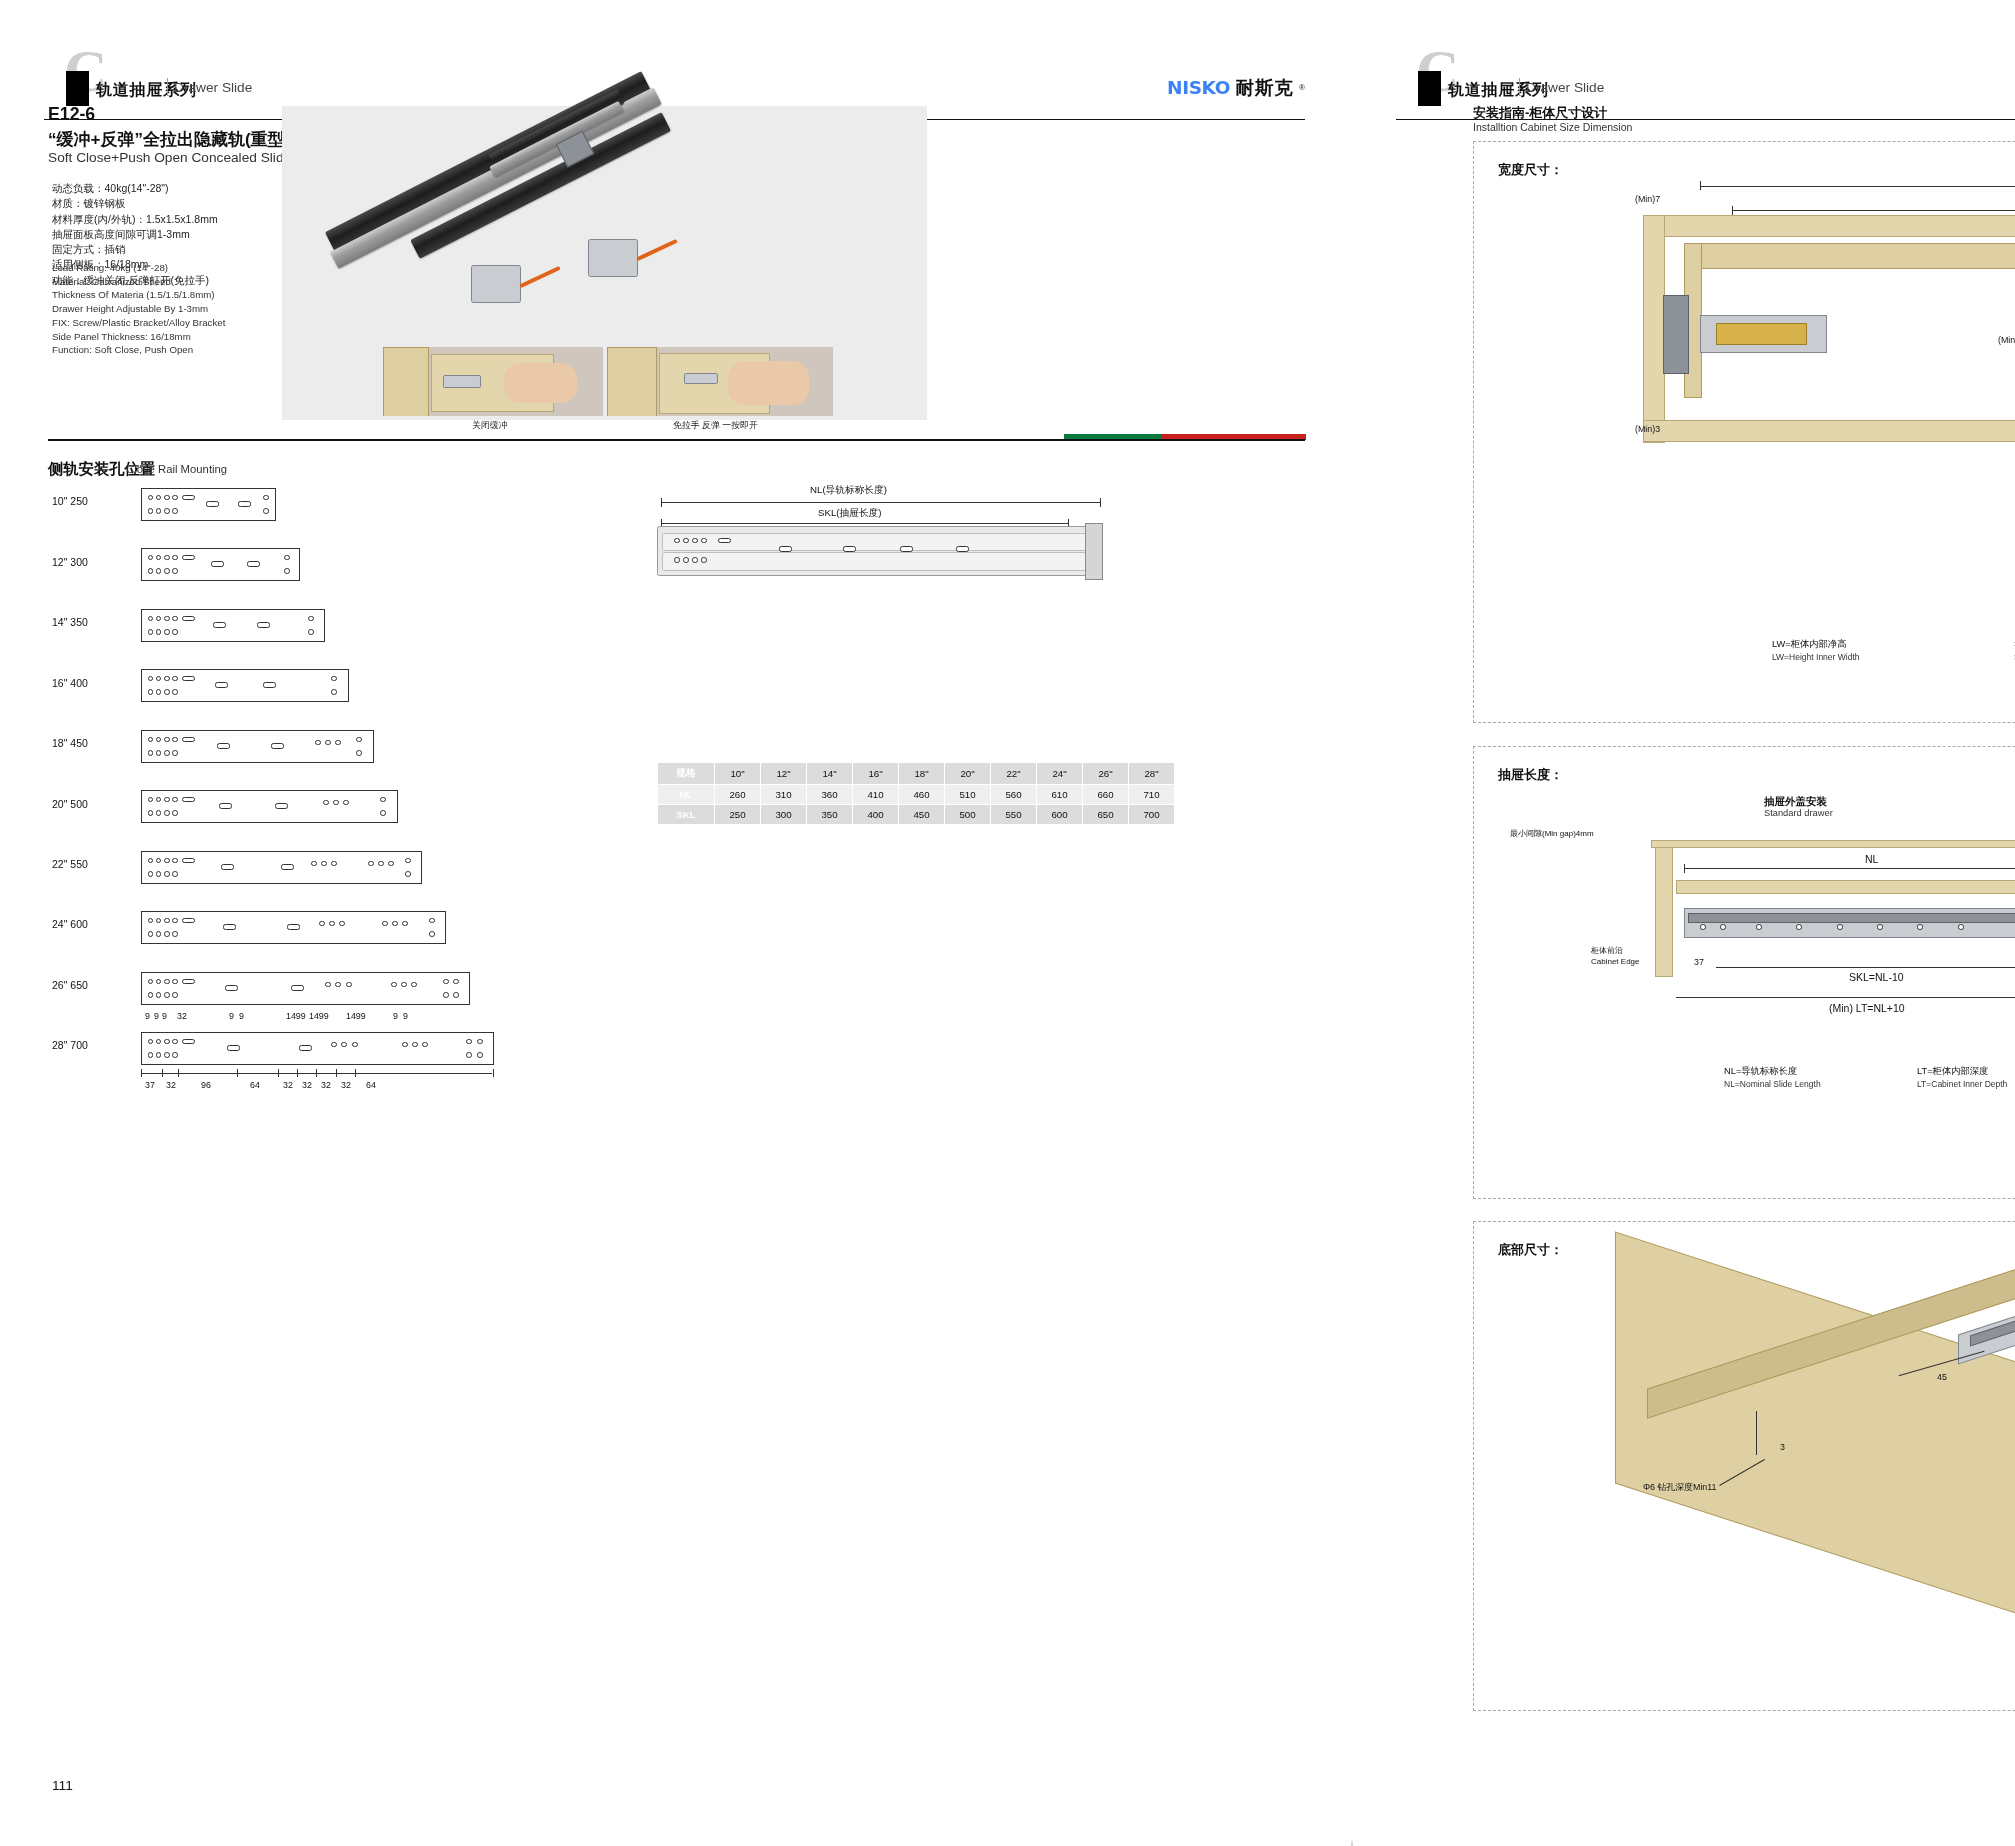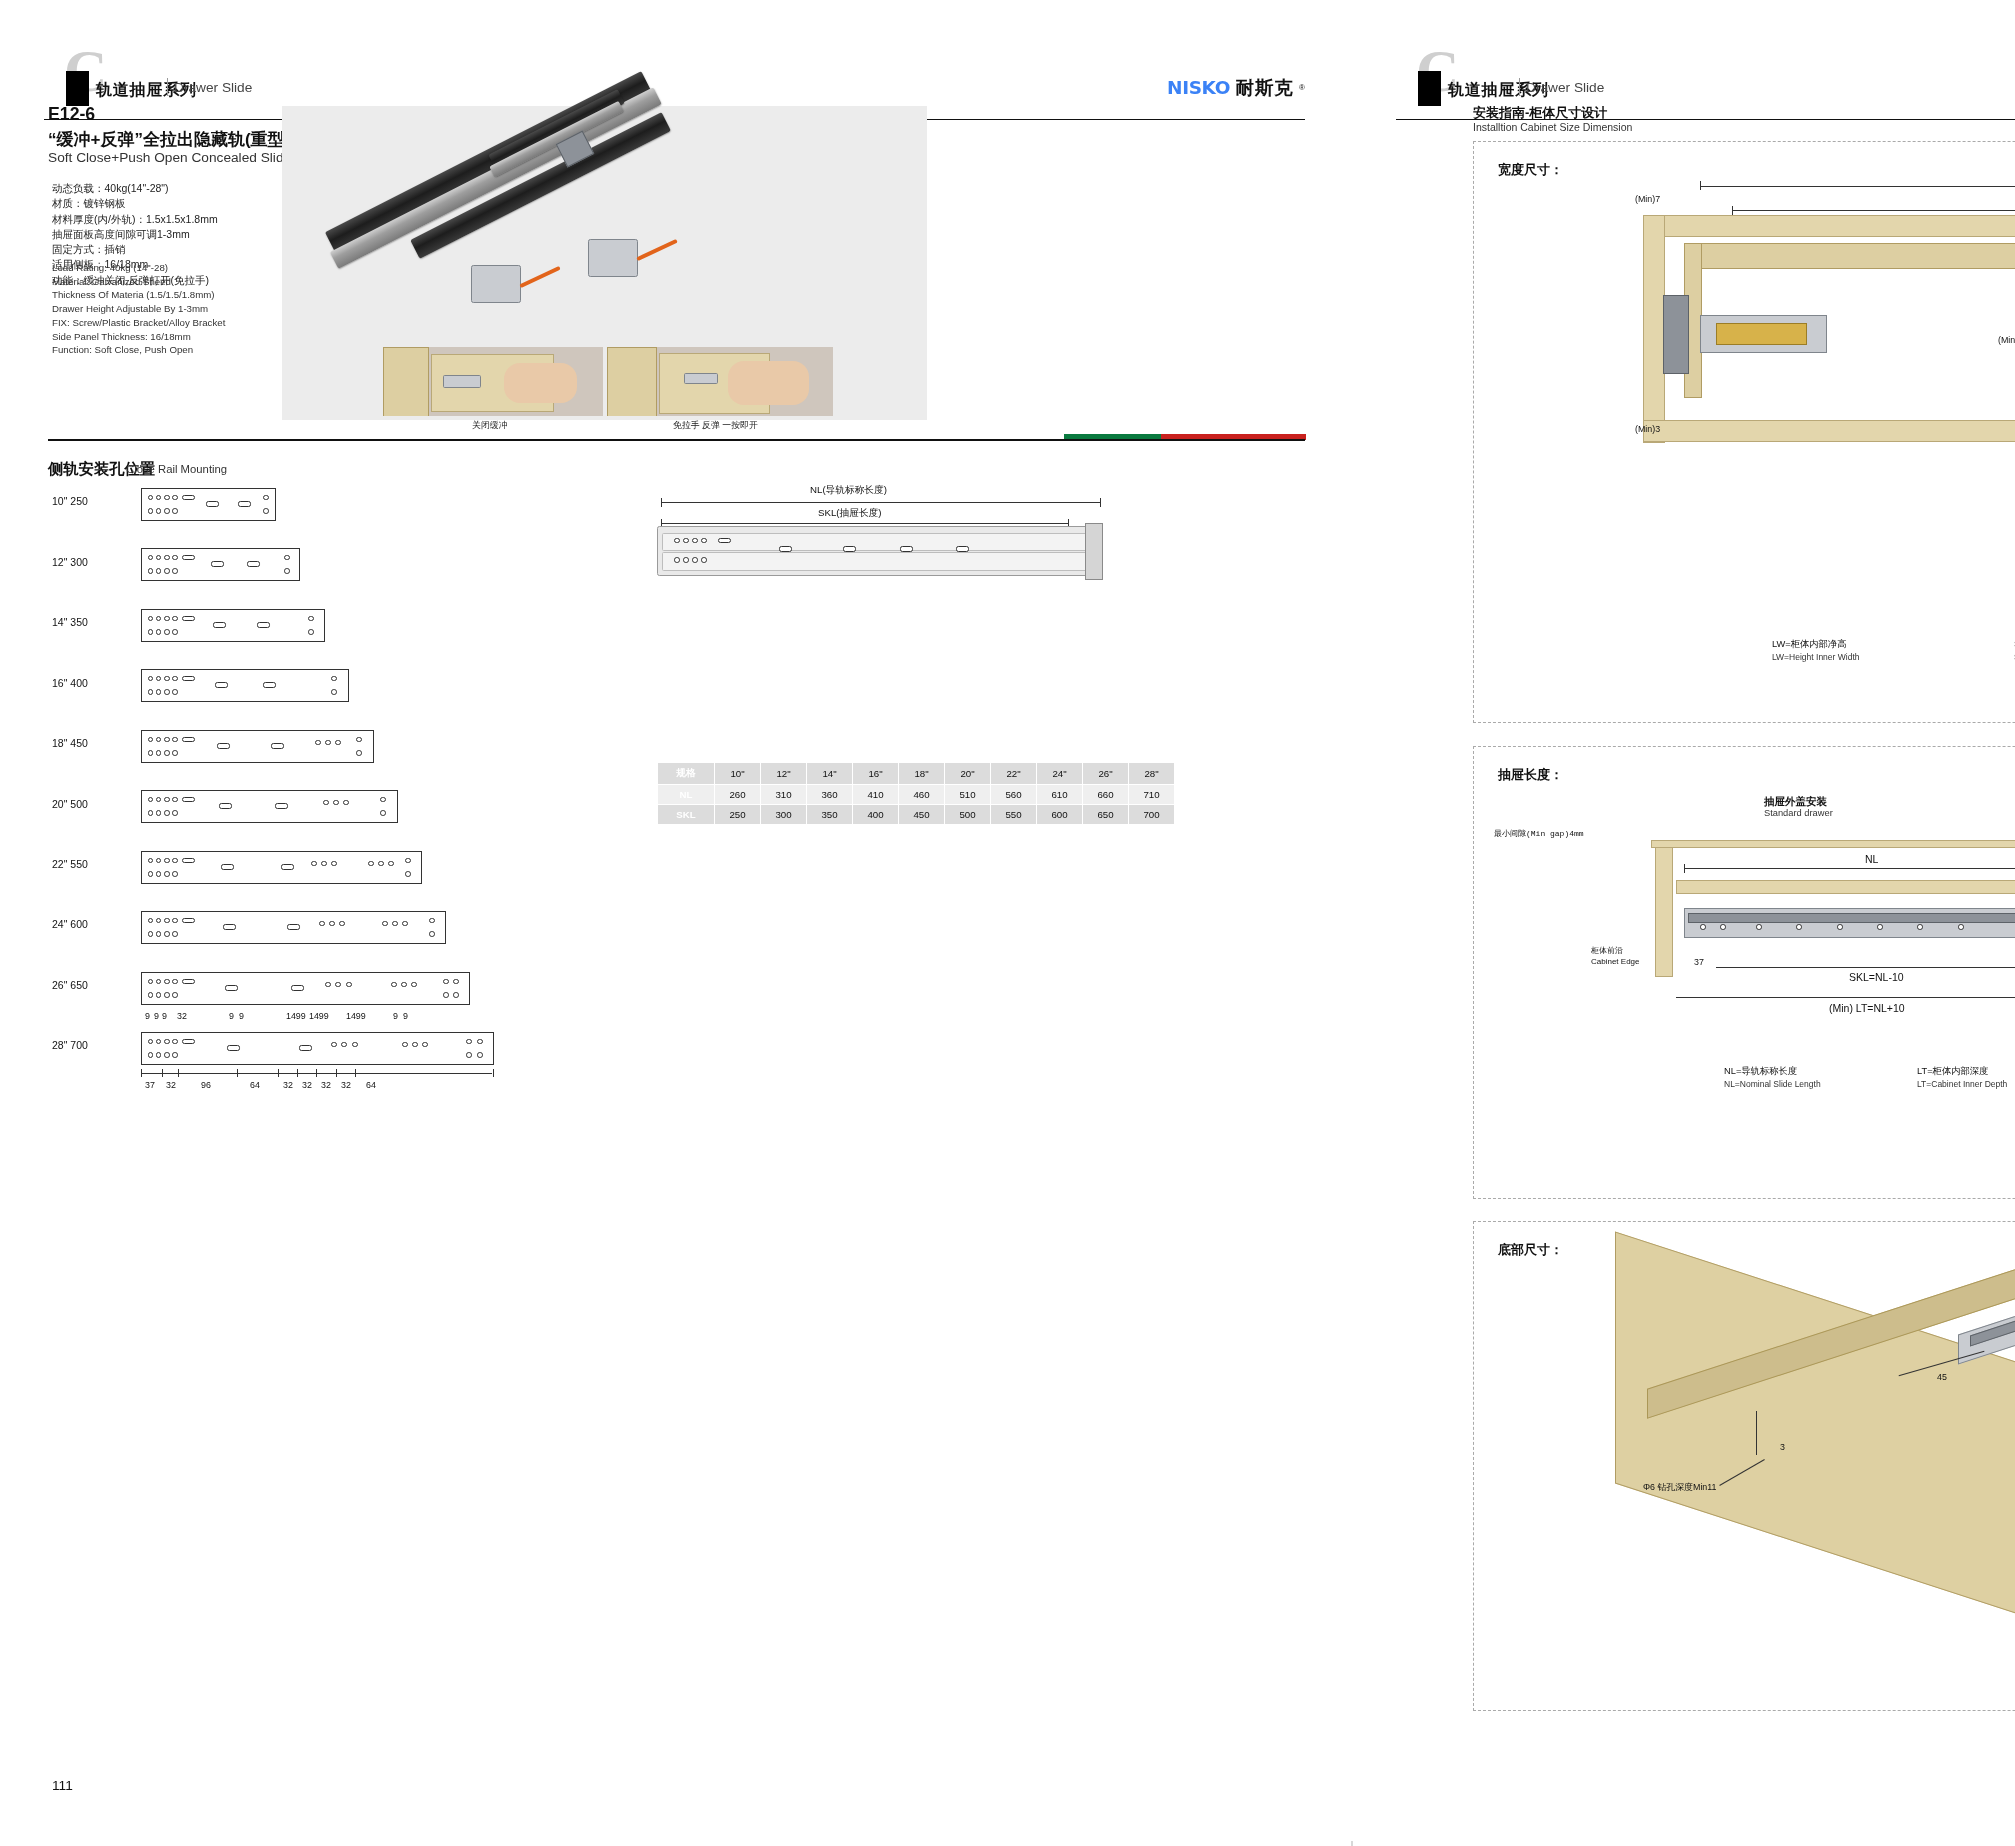--- a/index.html
+++ b/index.html
@@ -541,21 +541,21 @@
       </div>
 
     </div>
 
     <div class="panel" style="left:121px;top:746px;width:1185px;height:451px;">
       <div class="panel-ttl" style="left:24px;top:19.3px;">抽屉长度：</div>
 
       <div class="txt" style="left:290px;top:48px;font-size:10.5px;font-weight:700;">抽屉外盖安装</div>
       <div class="txt" style="left:290px;top:61px;font-size:9.3px;color:#333;">Standard drawer</div>
 
-      <div class="txt-s" style="left:20px;top:81px;font-family:Liberation Mono, monospace;">最小间隙(Min gap)4mm</div>
+      <div class="txt-s" style="left:36px;top:81px;">最小间隙(Min gap)4mm</div>
 
       <div class="wood" style="left:181px;top:95px;width:16px;height:133px;"></div>
       <div class="wood" style="left:202px;top:133px;width:415px;height:12px;"></div>
 
       <div class="metal" style="left:210px;top:161px;width:379px;height:28px;"></div>
       <div class="metal-d" style="left:214px;top:166px;width:367px;height:8px;"></div>
       <div class="hole" style="left:226px;top:177px;"></div>
         <div class="hole" style="left:246px;top:177px;"></div>
       <div class="hole" style="left:282px;top:177px;"></div>
         <div class="hole" style="left:322px;top:177px;"></div>

